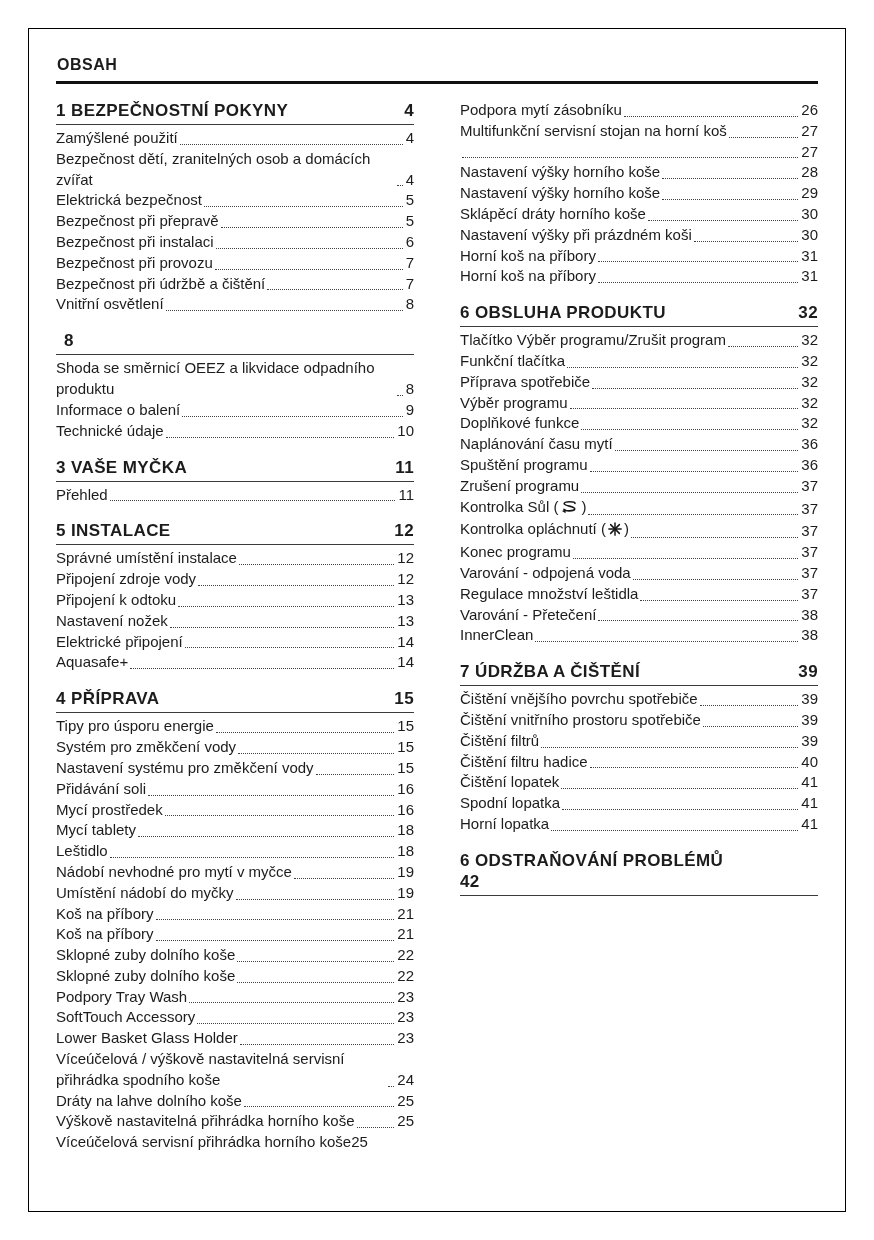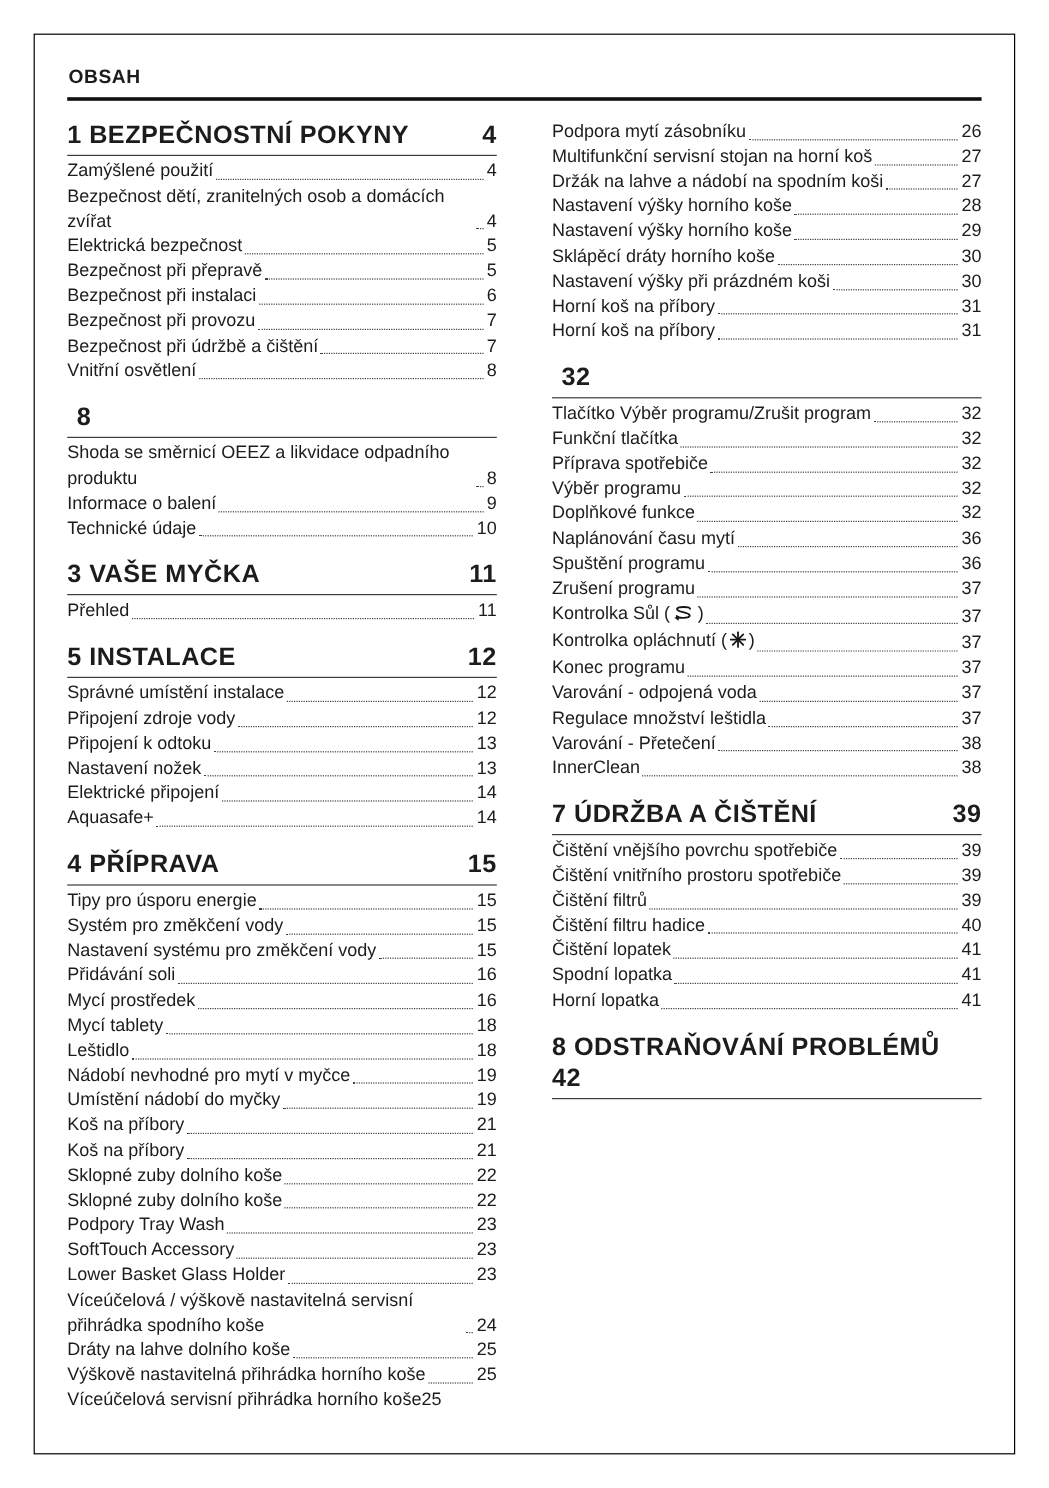--- a/index.html
+++ b/index.html
@@ -37,21 +37,21 @@
   .col { flex: 1 1 0; min-width: 0; }
 
   .toc-section { margin-top: 15px; }
   .toc-section:first-child { margin-top: 0; }
 
   .sec-heading {
     display: flex;
     flex-wrap: wrap;
     justify-content: space-between;
     align-items: flex-end;
-    font-size: 21px;
+    font-size: 17px;
     font-weight: 700;
     letter-spacing: 0.4px;
     line-height: 1.24;
     border-bottom: 1.5px solid #3a3a3a;
     padding-bottom: 3px;
     margin-bottom: 3px;
   }
   .sec-title { flex: 0 1 auto; }
   .sec-page  { flex: 0 0 auto; padding-left: 8px; }
   .sec-heading.stacked .sec-page {
@@ -317,21 +317,20 @@
             <span class="entry-label">Podpora mytí zásobníku</span>
             <span class="leader"></span>
             <span class="entry-page">26</span>
           </div>
           <div class="entry">
             <span class="entry-label">Multifunkční servisní stojan na horní koš</span>
             <span class="leader"></span>
             <span class="entry-page">27</span>
           </div>
           <div class="entry">
-            <span class="entry-label">Držák na lahve a nádobí na spodním koši</span>
             <span class="leader"></span>
             <span class="entry-page">27</span>
           </div>
           <div class="entry">
             <span class="entry-label">Nastavení výšky horního koše</span>
             <span class="leader"></span>
             <span class="entry-page">28</span>
           </div>
           <div class="entry">
             <span class="entry-label">Nastavení výšky horního koše</span>
@@ -354,20 +353,21 @@
             <span class="entry-page">31</span>
           </div>
           <div class="entry">
             <span class="entry-label">Horní koš na příbory</span>
             <span class="leader"></span>
             <span class="entry-page">31</span>
           </div>
         </section>
         <section class="toc-section">
           <div class="sec-heading">
+            <span class="sec-title">6 OBSLUHA PRODUKTU</span>
             <span class="sec-page">32</span>
           </div>
           <div class="entry">
             <span class="entry-label">Tlačítko Výběr programu/Zrušit program</span>
             <span class="leader"></span>
             <span class="entry-page">32</span>
           </div>
           <div class="entry">
             <span class="entry-label">Funkční tlačítka</span>
             <span class="leader"></span>
@@ -485,19 +485,19 @@
             <span class="entry-page">41</span>
           </div>
           <div class="entry">
             <span class="entry-label">Horní lopatka</span>
             <span class="leader"></span>
             <span class="entry-page">41</span>
           </div>
         </section>
         <section class="toc-section">
           <div class="sec-heading stacked">
-            <span class="sec-title">8 ODSTRAŇOVÁNÍ PROBLÉMŮ</span>
+            <span class="sec-title">6 ODSTRAŇOVÁNÍ PROBLÉMŮ</span>
             <span class="sec-page">42</span>
           </div>
         </section>
       </div>
   </div>
 </div>
 
 </body></html>

